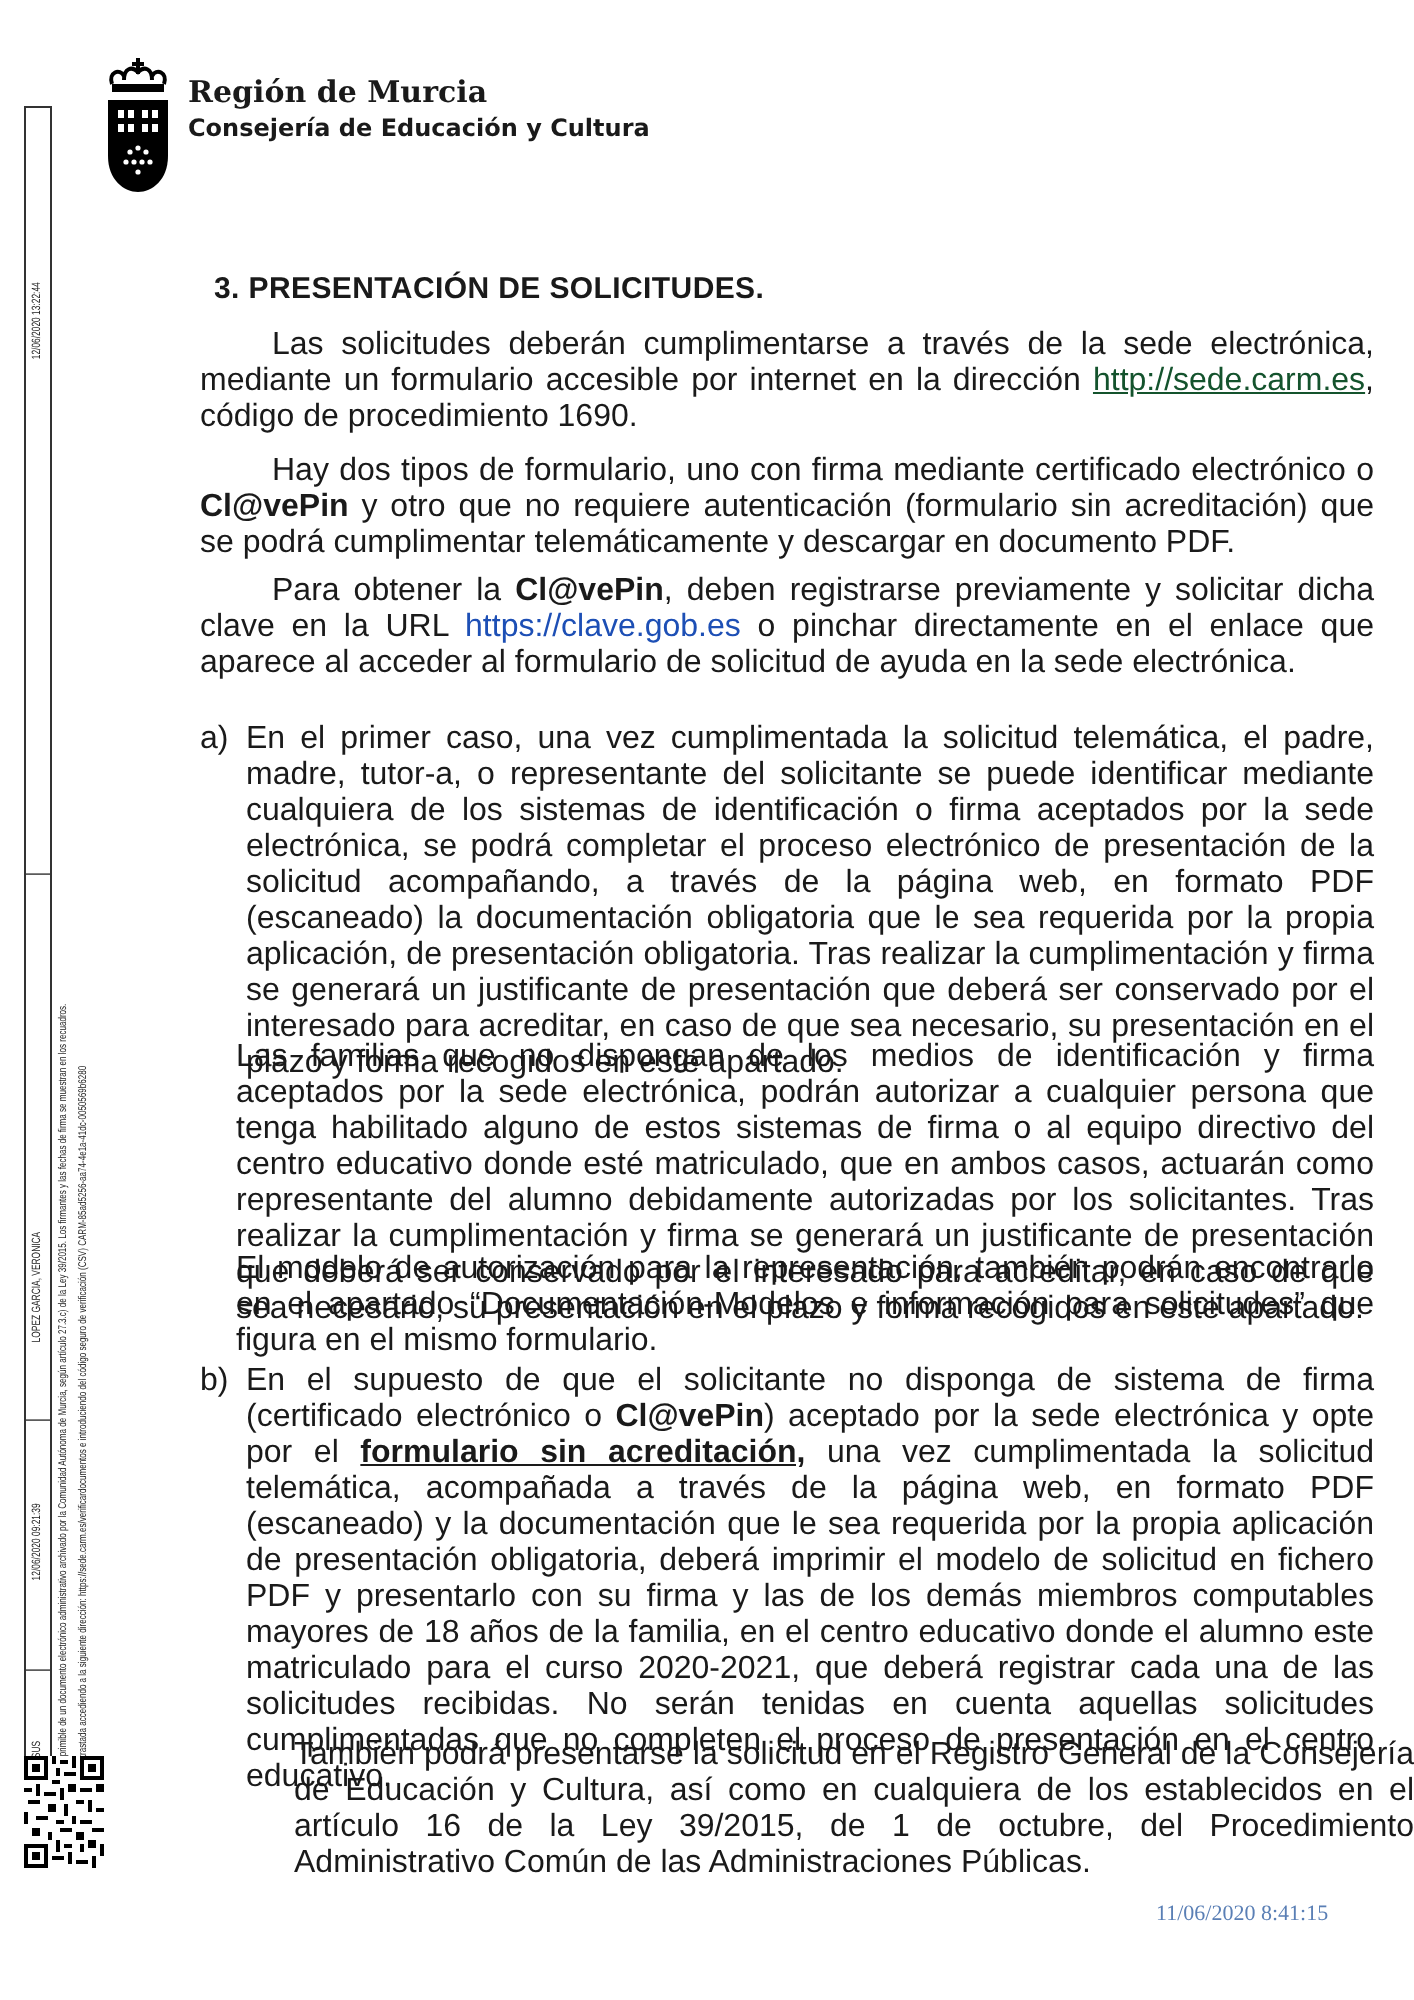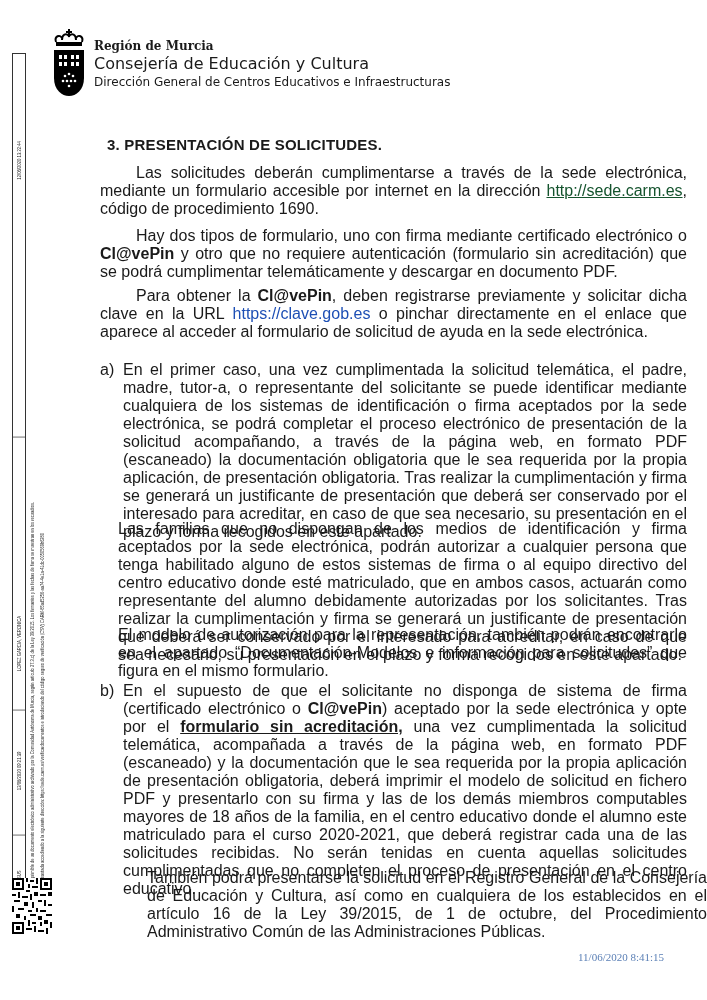--- a/index.html
+++ b/index.html
@@ -2,22 +2,22 @@
 <html><head>
 <meta charset="utf-8">
 <style>
   html, body { margin:0; padding:0; background:#ffffff; }
   body { width:707px; height:1000px; position:relative; overflow:hidden;
          font-family:"Liberation Sans", sans-serif; color:#1a1a1a; }
 
   
   .logo { position:absolute; left:52px; top:28px; width:34px; height:70px; }
   .hdr { position:absolute; left:94px; top:38px; font-family:"DejaVu Sans", sans-serif; }
-  .hdr .l1 { font-size:12px; font-weight:bold; line-height:17px; font-family:"DejaVu Serif", serif; }
-  .hdr .l2 { font-size:16px; font-weight:normal; line-height:18px; }
+  .hdr .l1 { font-size:15px; font-weight:bold; line-height:17px; font-family:"DejaVu Serif", serif; }
+  .hdr .l2 { font-size:12px; font-weight:bold; line-height:18px; }
   .hdr .l3 { font-size:12px; line-height:19px; }
 
   
   .stamp { position:absolute; left:0; top:0; width:60px; height:1000px; }
   .stamp-rot { position:absolute; left:12px; top:933px; width:880px; height:46px;
                transform-origin:0 0; transform:rotate(-90deg);
                font-family:"Liberation Sans", sans-serif; font-size:5.6px; color:#222; }
   .stamp-boxes { display:flex; height:12px; border:1px solid #333; }
   .stamp-boxes div { border-right:1px solid #333; padding:1px 4px; white-space:nowrap; line-height:10px; font-size:6px; transform:scaleX(0.7); transform-origin:left center;}
   .stamp-boxes .b1 { width:130px; }
@@ -77,21 +77,20 @@
       <circle cx="15" cy="53" r="1.3"></circle>
       <circle cx="19" cy="53" r="1.3"></circle>
       <circle cx="23" cy="53" r="1.3"></circle>
     <circle cx="17" cy="58" r="1.3"></circle>
   </g>
 </svg>
 
 <div class="hdr">
   <div class="l1">Región de Murcia</div>
   <div class="l2">Consejería de Educación y Cultura</div>
-  <div class="l3">Dirección General de Centros Educativos e Infraestructuras</div>
 </div>
 
 <div class="stamp">
   <div class="stamp-rot">
     <div class="stamp-boxes">
       <div class="b1">PELLICER MARTINEZ, JESUS</div>
       <div class="b2">12/06/2020 09:21:39</div>
       <div class="b3">LOPEZ GARCIA, VERONICA</div>
       <div class="b4">12/06/2020 13:22:44</div>
     </div>

